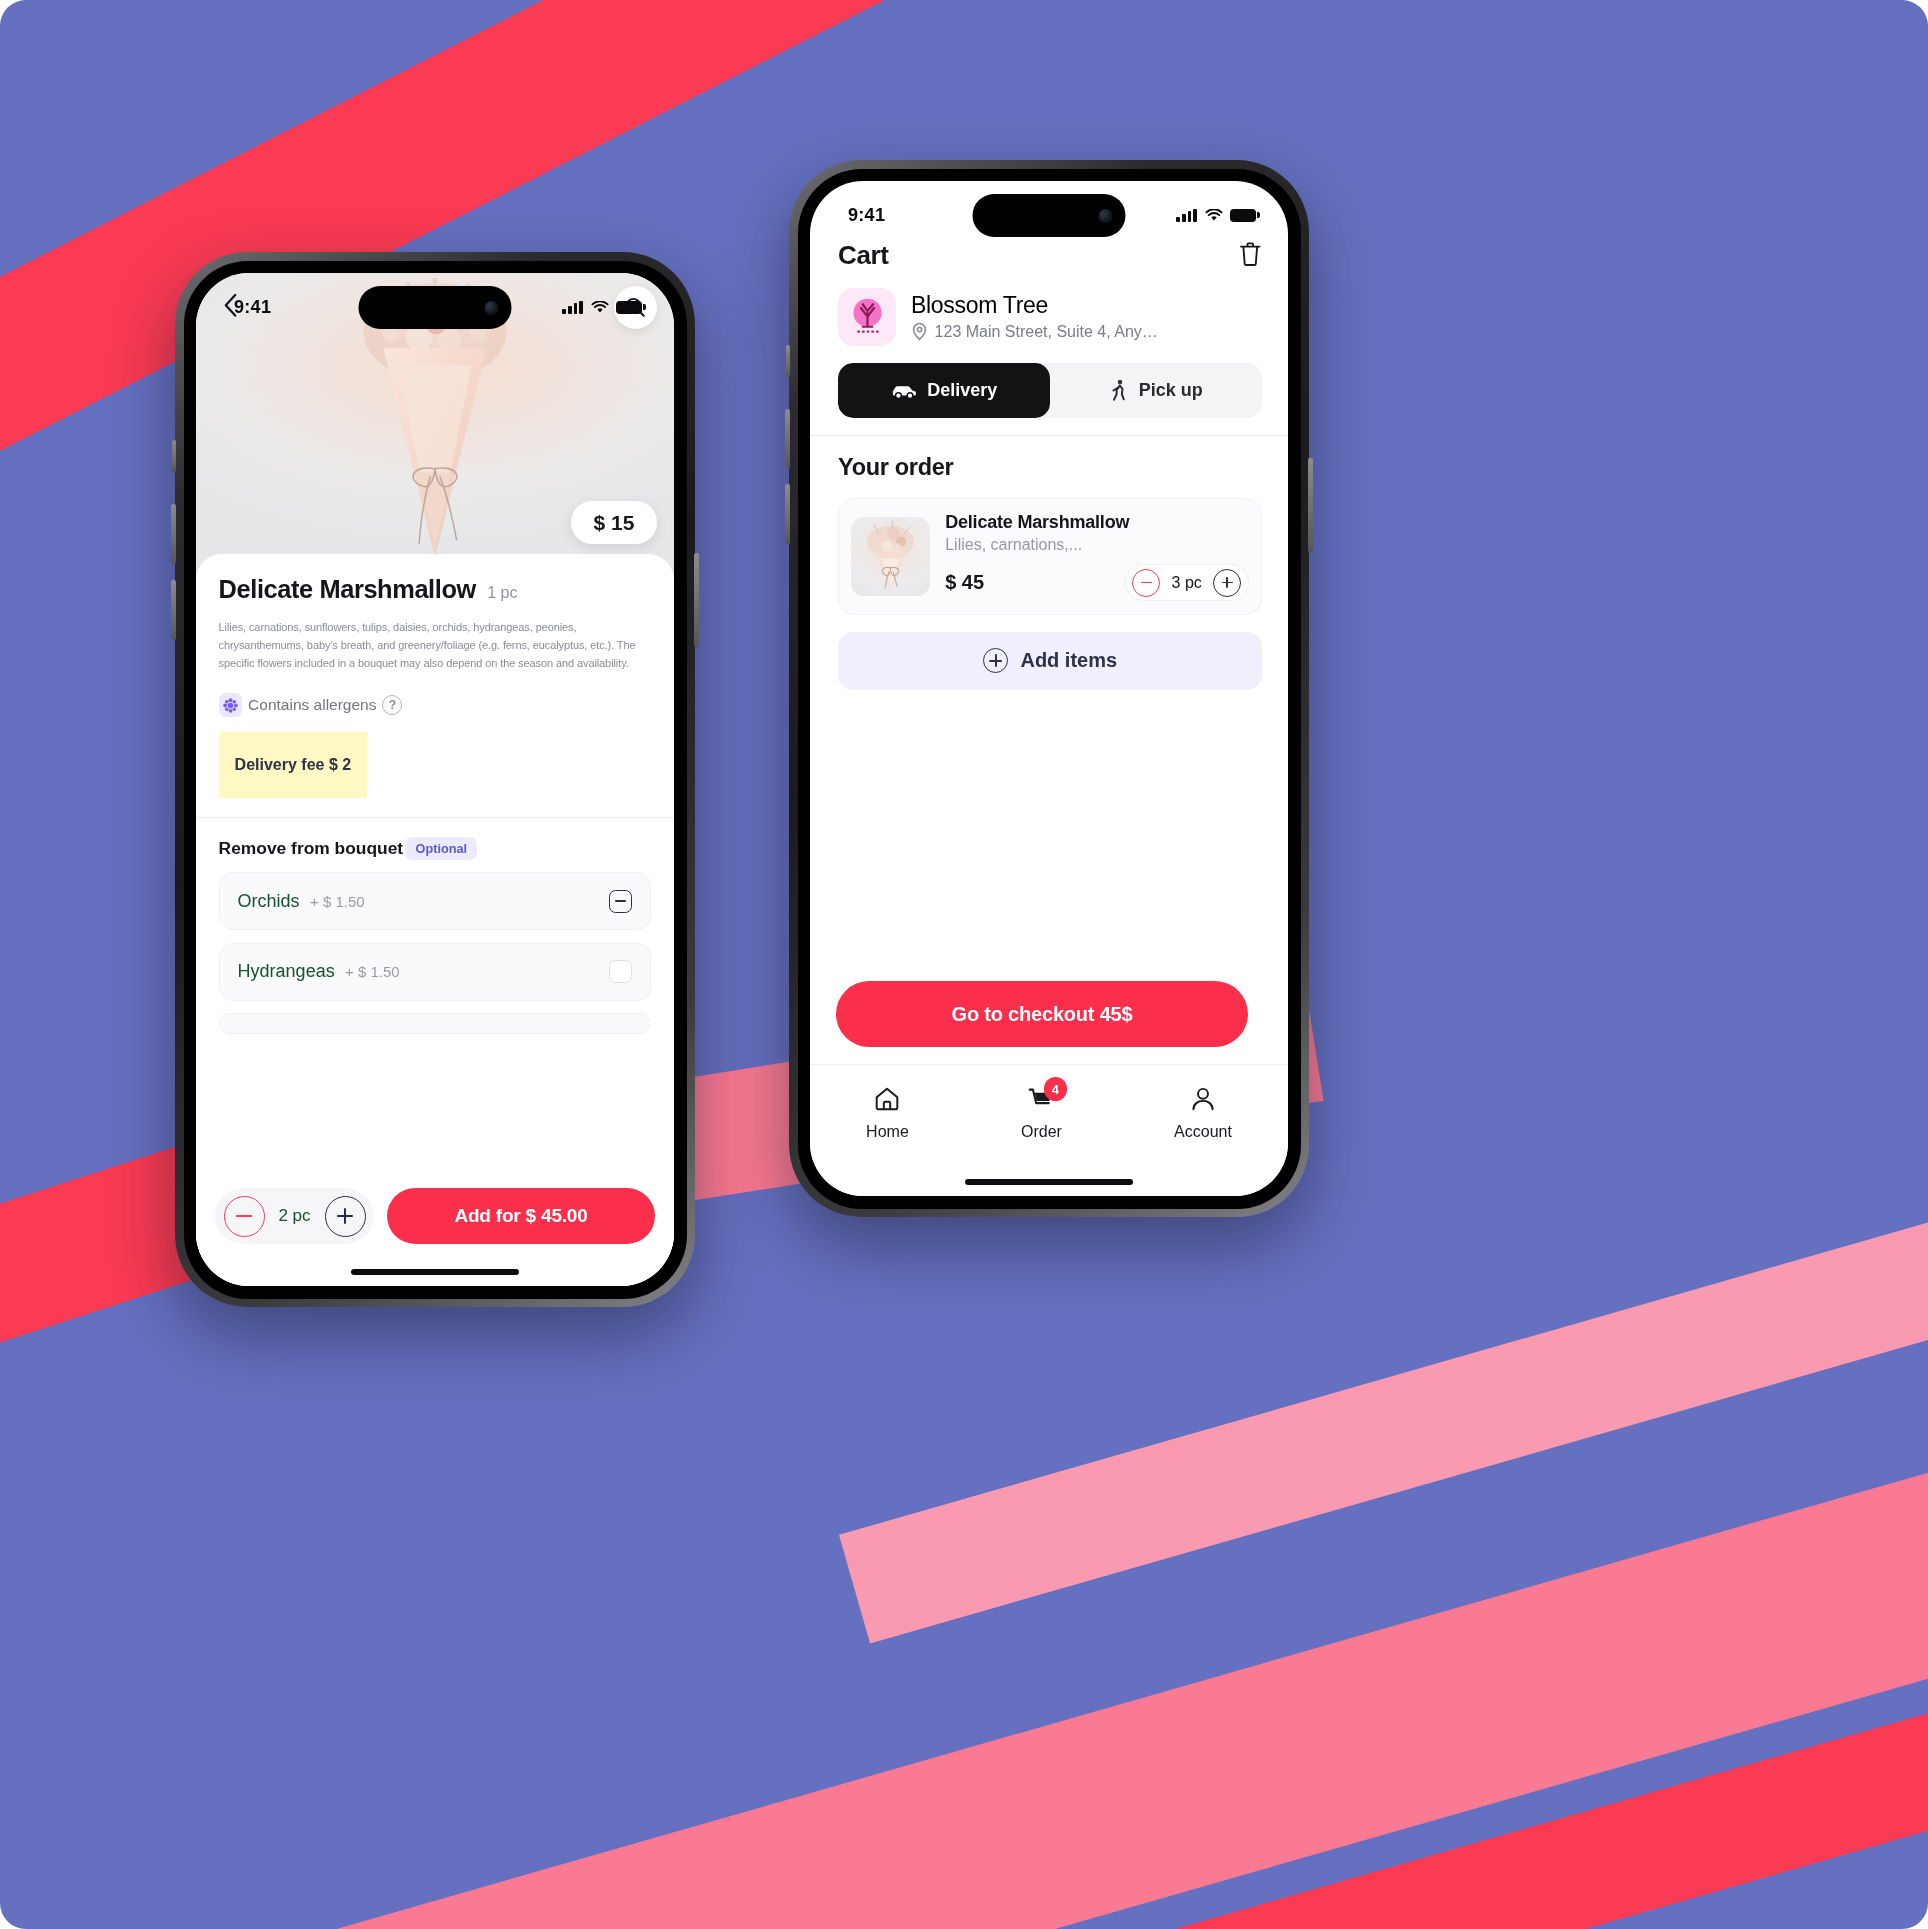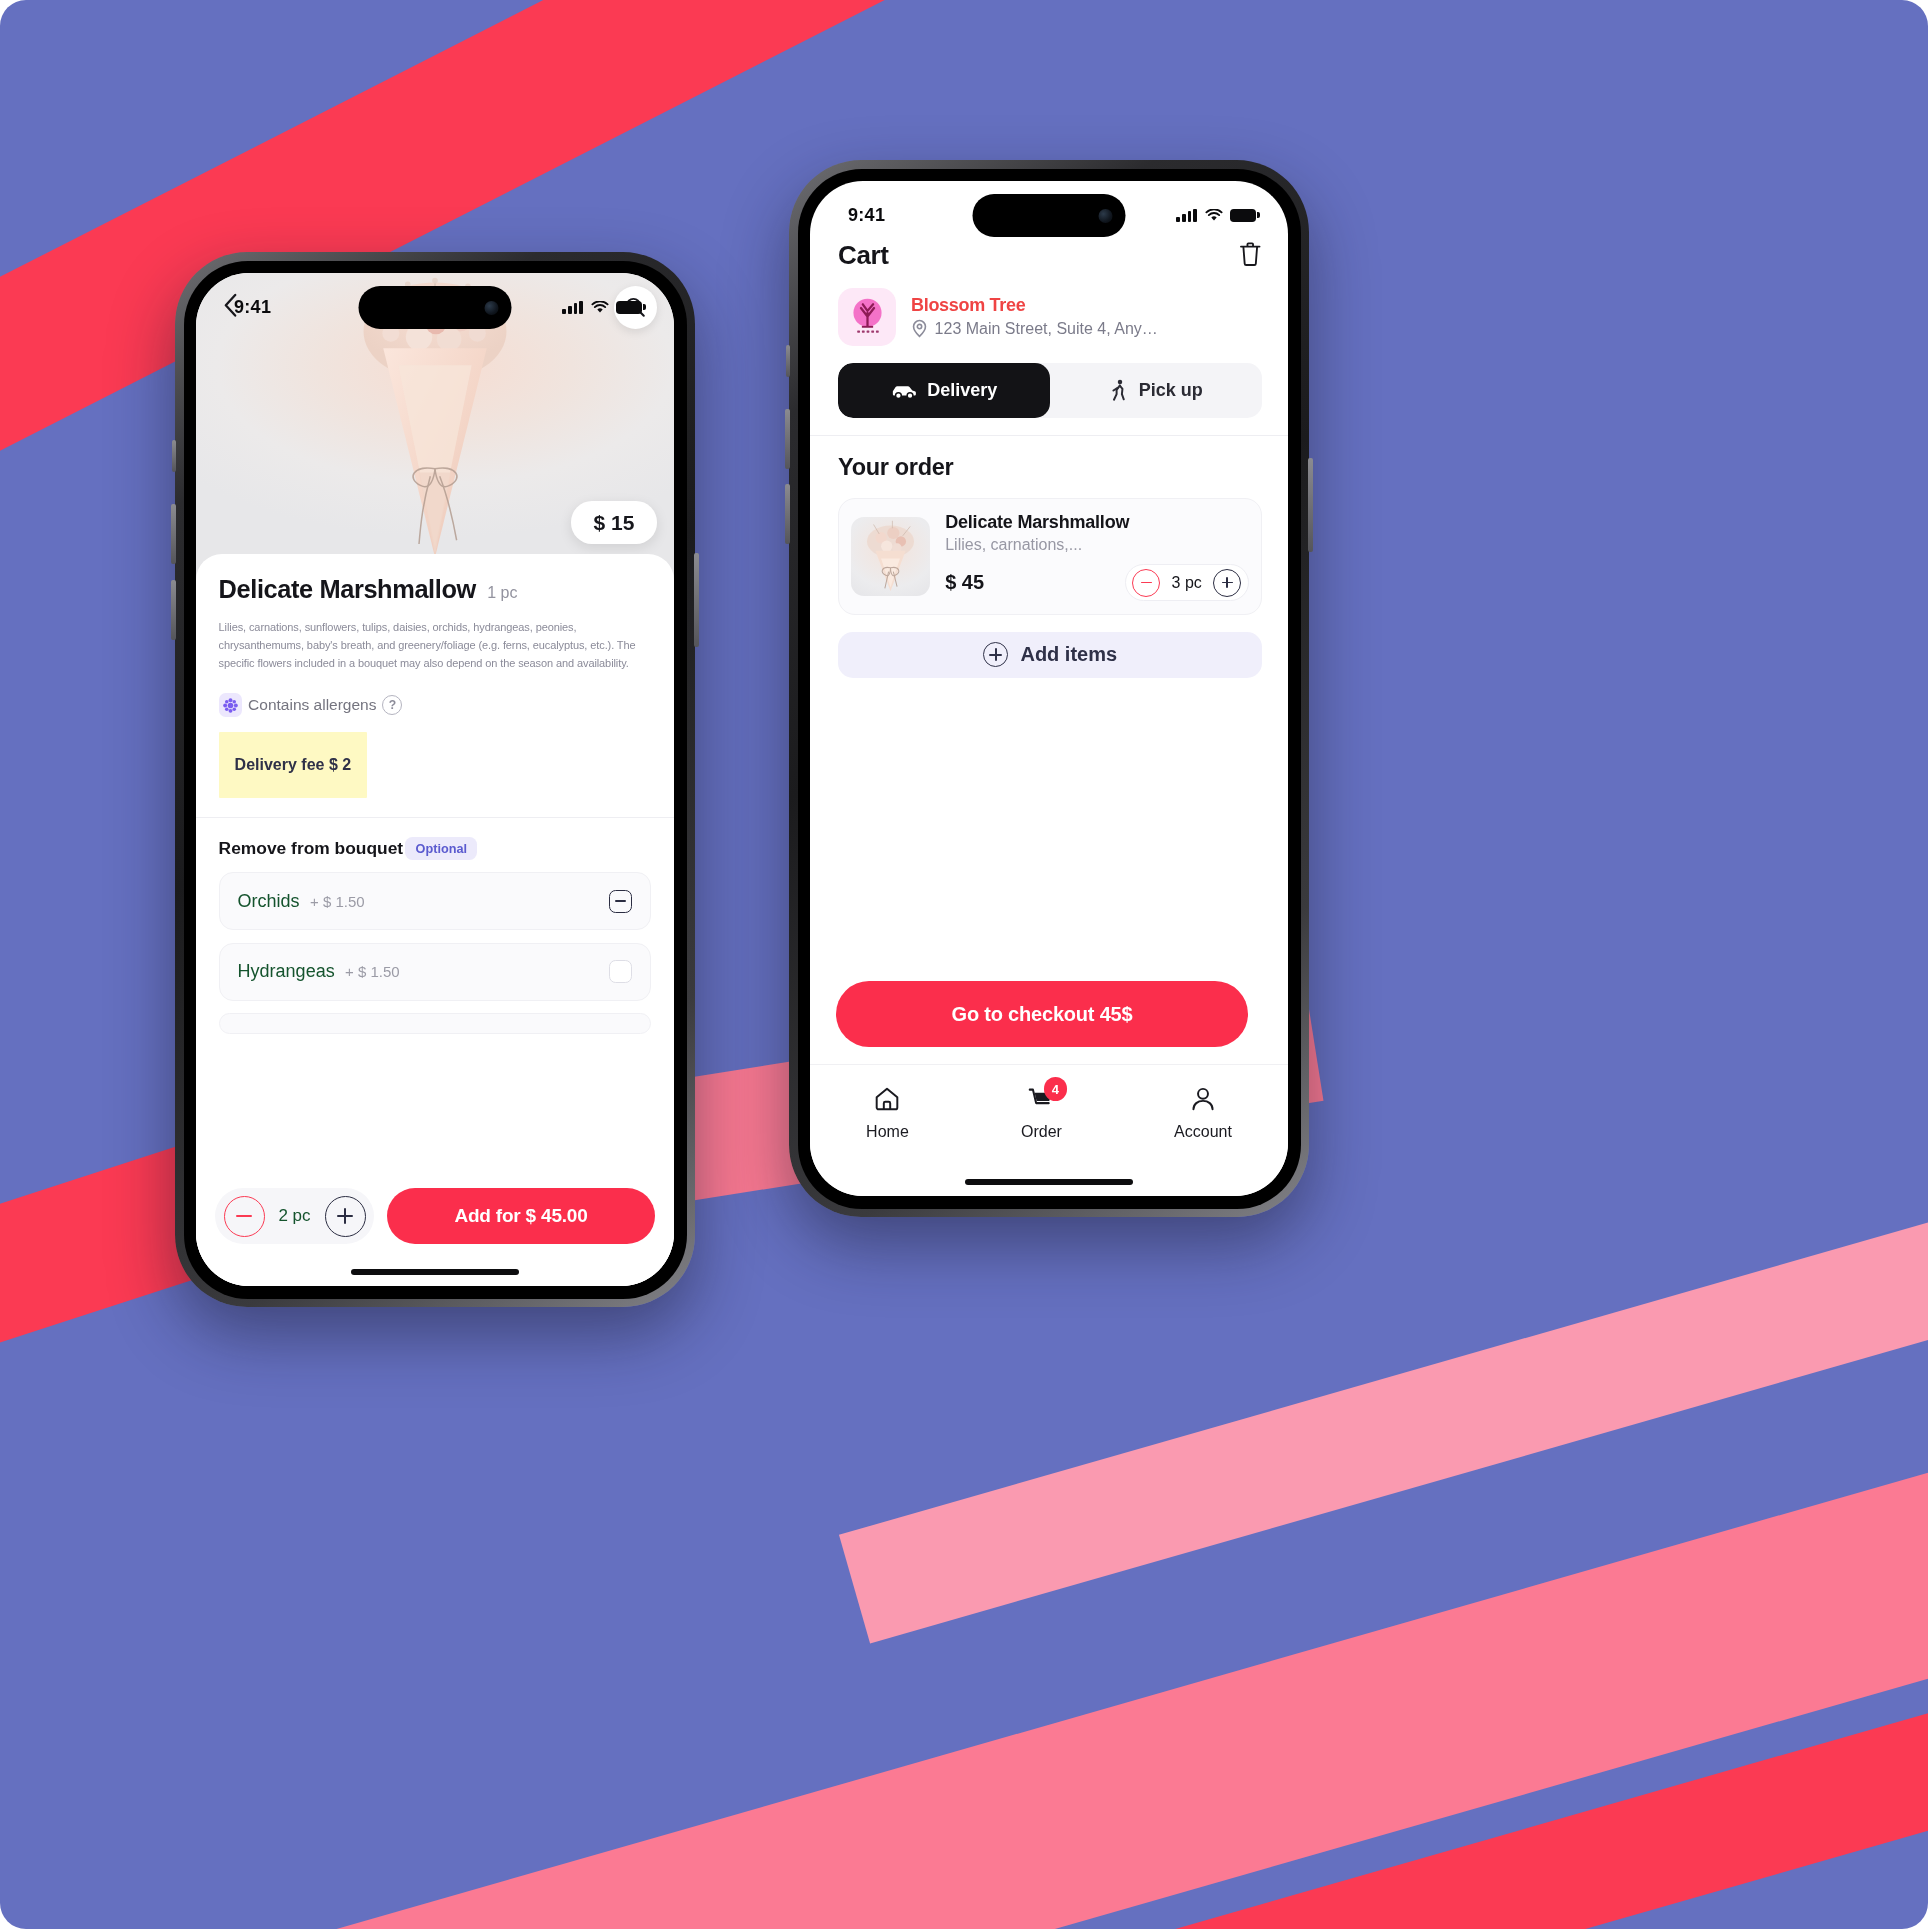--- a/index.html
+++ b/index.html
@@ -232,21 +232,21 @@
   .cart-head {
     display: flex; align-items: center; justify-content: space-between;
     padding: 7.5px 26px 0 28px;
   }
   .cart-title { font-size: 26px; font-weight: 700; color: #15151a; letter-spacing: -0.4px; }
   .store-row { display: flex; align-items: center; gap: 15px; padding: 17px 26px 0 28px; }
   .store-logo {
     width: 58px; height: 58px; border-radius: 15px; background: #fde8f7;
     display: flex; align-items: center; justify-content: center; flex-shrink: 0;
   }
-  .store-name { font-size: 18px; font-weight: 700; color: #ef4444; letter-spacing: -0.3px; }
+  .store-name { font-size: 23px; font-weight: 400; color: #000000; letter-spacing: -0.3px; }
   .store-addr {
     display: flex; align-items: center; gap: 6.6px; margin-top: 3.8px;
     font-size: 16px; color: #7b7b8a;
   }
   .toggle {
     display: flex; margin: 17px 26px 0 28px; background: #f4f4f7;
     border-radius: 15px; padding: 0; height: 55px; overflow: hidden;
   }
   .toggle div {
     flex: 1; display: flex; align-items: center; justify-content: center; gap: 10.4px;
@@ -284,21 +284,21 @@
     align-items: center; justify-content: center; position: relative; }
   .mini-c.minus { border: 1.7px solid #fb3a53; }
   .mini-c.minus span { width: 11.3px; height: 1.8px; background: #fb3a53; border-radius: 1.9px; }
   .mini-c.plus { border: 1.7px solid #2b2d42; }
   .mini-c.plus span { position:absolute; width: 11.3px; height: 1.8px; background: #2b2d42; border-radius: 1.9px; }
   .mini-c.plus::after { content:""; position:absolute; width: 1.8px; height: 11.3px;
     background: #2b2d42; border-radius: 1.9px; }
   .mini-qty { font-size: 16px; color: #15151a; min-width: 38px; text-align: center; }
   .add-items {
     margin: 17px 26px 0 28px; background: #f0effb; border-radius: 15px;
-    height: 46px; display: flex; align-items: center; justify-content: center; gap: 12.2px;
+    height: 58px; display: flex; align-items: center; justify-content: center; gap: 12.2px;
     font-size: 20px; font-weight: 700; color: #2f3148;
   }
   .plus-ring {
     width: 25.4px; height: 25.4px; border-radius: 50%; border: 1.9px solid #2f3148;
     position: relative; display:flex; align-items:center; justify-content:center;
   }
   .plus-ring span { position:absolute; width: 12.2px; height: 2px; background: #2f3148; border-radius:1.9px; }
   .plus-ring::after { content:""; position:absolute; width:2px; height:12.2px; background:#2f3148; border-radius:1.9px; }
   .checkout {
     position: absolute; left: 26px; right: 40px; bottom: 149px; height: 66px;

